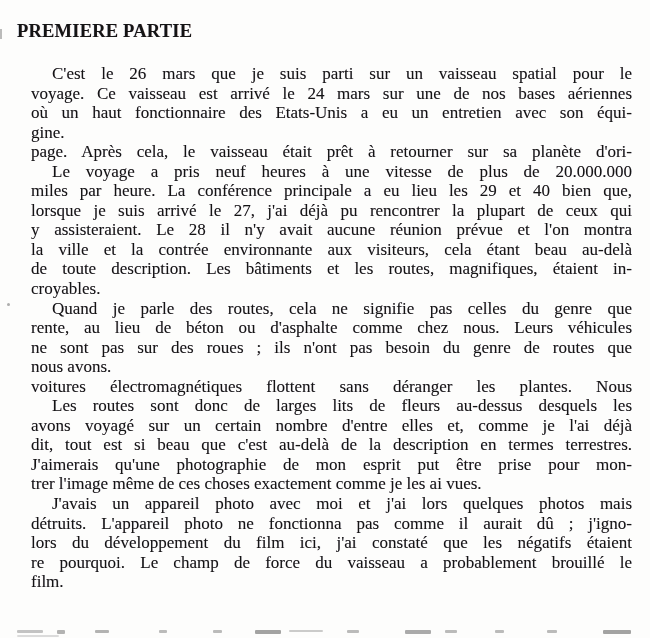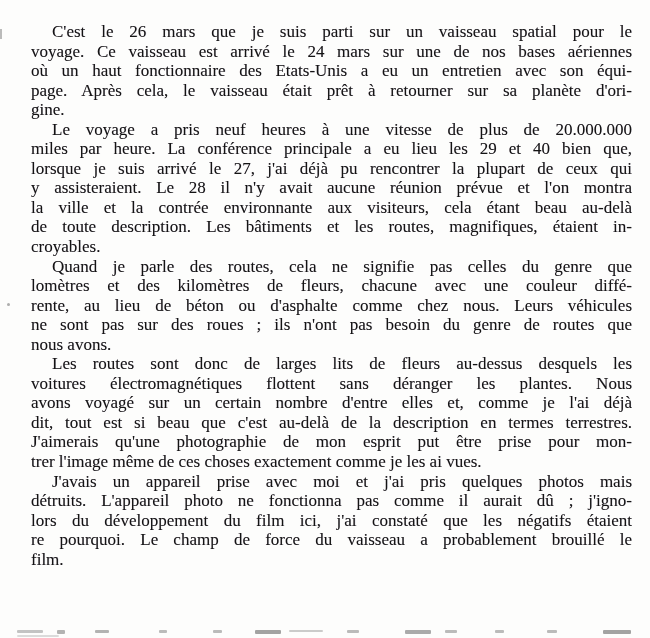--- a/index.html
+++ b/index.html
@@ -99,54 +99,54 @@
   .cutoff i:nth-child(10) { left: 428px; width: 12px; height: 3px; opacity: 0.4; }
   .cutoff i:nth-child(11) { left: 478px; width: 9px;  height: 3px; opacity: 0.4; }
   .cutoff i:nth-child(12) { left: 530px; width: 10px; height: 3px; opacity: 0.4; }
   .cutoff i:nth-child(13) { left: 586px; width: 28px; height: 4px; opacity: 0.55; }
   .cutoff i:nth-child(14) { left: 0;    top: 6px; width: 42px; height: 2px; opacity: 0.2; }
 </style>
 </head>
 <body>
 
 <div class="page">
+  <h1 class="title">PREMIERE PARTIE</h1>
   <div class="doc">
       <div class="paragraph">
         <div class="line first">C'est le 26 mars que je suis parti sur un vaisseau spatial pour le</div>
         <div class="line">voyage. Ce vaisseau est arrivé le 24 mars sur une de nos bases aériennes</div>
         <div class="line">où un haut fonctionnaire des Etats-Unis a eu un entretien avec son équi-</div>
+        <div class="line last">gine.</div>
         <div class="line">page. Après cela, le vaisseau était prêt à retourner sur sa planète d'ori-</div>
-        <div class="line last">gine.</div>
       </div>
       <div class="paragraph">
         <div class="line first">Le voyage a pris neuf heures à une vitesse de plus de 20.000.000</div>
         <div class="line">miles par heure. La conférence principale a eu lieu les 29 et 40 bien que,</div>
         <div class="line">lorsque je suis arrivé le 27, j'ai déjà pu rencontrer la plupart de ceux qui</div>
         <div class="line">y assisteraient. Le 28 il n'y avait aucune réunion prévue et l'on montra</div>
         <div class="line">la ville et la contrée environnante aux visiteurs, cela étant beau au-delà</div>
         <div class="line">de toute description. Les bâtiments et les routes, magnifiques, étaient in-</div>
         <div class="line last">croyables.</div>
       </div>
       <div class="paragraph">
         <div class="line first">Quand je parle des routes, cela ne signifie pas celles du genre que</div>
-        <div class="line">lomètres et des kilomètres de fleurs, chacune avec une couleur diffé-</div>
         <div class="line">rente, au lieu de béton ou d'asphalte comme chez nous. Leurs véhicules</div>
         <div class="line">ne sont pas sur des roues ; ils n'ont pas besoin du genre de routes que</div>
         <div class="line last">nous avons.</div>
       </div>
       <div class="paragraph">
+        <div class="line">voitures électromagnétiques flottent sans déranger les plantes. Nous</div>
         <div class="line first">Les routes sont donc de larges lits de fleurs au-dessus desquels les</div>
-        <div class="line">voitures électromagnétiques flottent sans déranger les plantes. Nous</div>
         <div class="line">avons voyagé sur un certain nombre d'entre elles et, comme je l'ai déjà</div>
         <div class="line">dit, tout est si beau que c'est au-delà de la description en termes terrestres.</div>
         <div class="line">J'aimerais qu'une photographie de mon esprit put être prise pour mon-</div>
         <div class="line last">trer l'image même de ces choses exactement comme je les ai vues.</div>
       </div>
       <div class="paragraph">
-        <div class="line first">J'avais un appareil prise avec moi et j'ai pris quelques photos mais</div>
+        <div class="line first">J'avais un appareil photo avec moi et j'ai lors quelques photos mais</div>
         <div class="line">détruits. L'appareil photo ne fonctionna pas comme il aurait dû ; j'igno-</div>
         <div class="line">lors du développement du film ici, j'ai constaté que les négatifs étaient</div>
         <div class="line">re pourquoi. Le champ de force du vaisseau a probablement brouillé le</div>
         <div class="line last">film.</div>
       </div>
     </div>
 </div>
 
 <div class="artifact margin-dot"></div>
 <div class="artifact edge-tick"></div>

